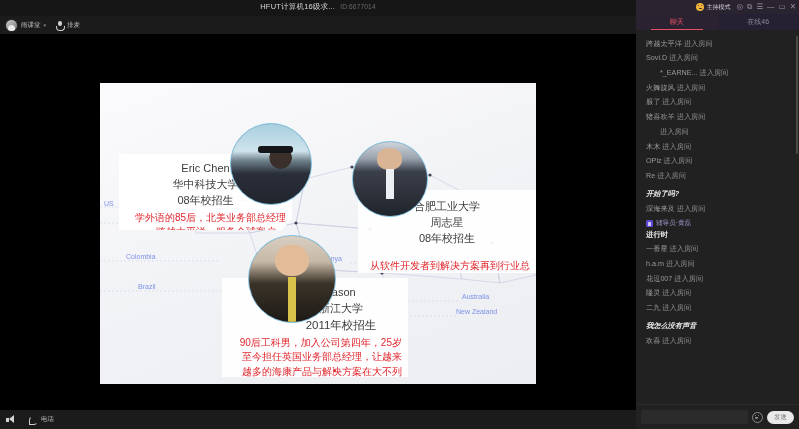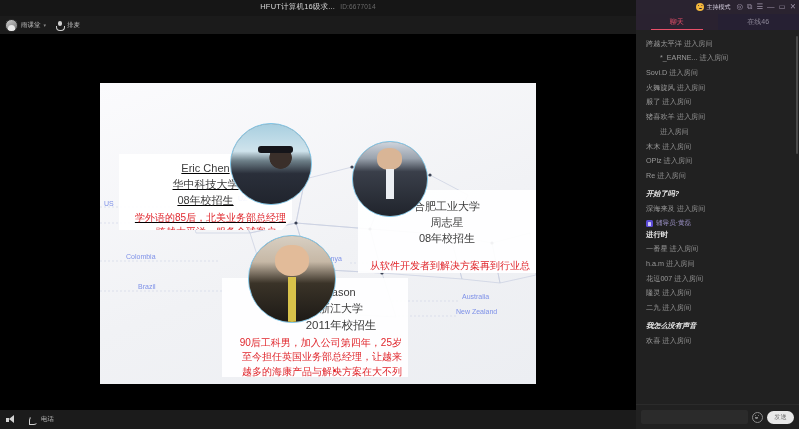--- a/index.html
+++ b/index.html
@@ -38,21 +38,21 @@
   .mapsvg{position:absolute;inset:0;width:100%;height:100%;}
   .mlabel{position:absolute;font-size:7px;color:#7e91e8;white-space:nowrap;font-family:"Liberation Sans",sans-serif;}
 
   
   .card{position:absolute;background:rgba(255,255,255,.93);
         box-shadow:0 1px 4px rgba(60,70,110,.13);}
   .card .nm{text-align:center;color:#3c3c3c;font-size:11px;line-height:1.45;}
   .card .nm .big{font-size:11.5px;}
   .card .desc{color:#e0262c;font-size:10px;line-height:1.45;text-align:right;padding:0 6px;}
 
-  .card1{left:19px;top:71px;width:173px;height:76px;clip-path:polygon(0 0,100% 0,100% 86%,94% 100%,0 100%);text-decoration:underline;}
+  .card1{left:19px;top:71px;width:173px;height:76px;clip-path:polygon(0 0,100% 0,100% 86%,94% 100%,0 100%);}
   .card2{left:258px;top:107px;width:178px;height:83px;clip-path:polygon(6% 0,100% 0,100% 100%,0 100%,0 9%);}
   .card3{left:122px;top:195px;width:186px;height:99px;clip-path:polygon(0 0,100% 0,100% 100%,0 100%);}
 
   
   .pcircle{position:absolute;border-radius:50%;border:1.6px solid #7ec7ea;overflow:hidden;background:#8a8a8a;}
   .pc1{left:130px;top:40px;width:80px;height:80px;}
   .pc2{left:252px;top:58px;width:74px;height:74px;}
   .pc3{left:148px;top:152px;width:86px;height:86px;}
   .ph{position:absolute;inset:0;}
   .ph1{background:
@@ -262,22 +262,22 @@
     </div>
 
     <div class="tabs">
       <div class="tab active">聊天</div>
       <div class="tab">在线46</div>
     </div>
 
     <div class="chat" id="chat-list">
       <div class="scrollbar"></div>
     <div class="msg"><span class="uname">跨越太平洋</span><span class="act"> 进入房间</span></div>
+        <div class="msg"><span class="uname">Sovi.D</span><span class="act"> 进入房间</span></div>
         <div class="msg indent"><span class="uname">*_EARNE...</span><span class="act"> 进入房间</span></div>
-        <div class="msg"><span class="uname">Sovi.D</span><span class="act"> 进入房间</span></div>
         <div class="msg"><span class="uname">火舞旋风</span><span class="act"> 进入房间</span></div>
         <div class="msg"><span class="uname">服了</span><span class="act"> 进入房间</span></div>
         <div class="msg"><span class="uname">猪喜欢羊</span><span class="act"> 进入房间</span></div>
         <div class="msg indent"><span class="uname"></span><span class="act">进入房间</span></div>
         <div class="msg"><span class="uname">木木</span><span class="act"> 进入房间</span></div>
         <div class="msg"><span class="uname">OPlz</span><span class="act"> 进入房间</span></div>
         <div class="msg"><span class="uname">Re</span><span class="act"> 进入房间</span></div>
         <div class="msg own">开始了吗?</div>
         <div class="msg"><span class="uname">深海来及</span><span class="act"> 进入房间</span></div>
         <div class="msgblk">

